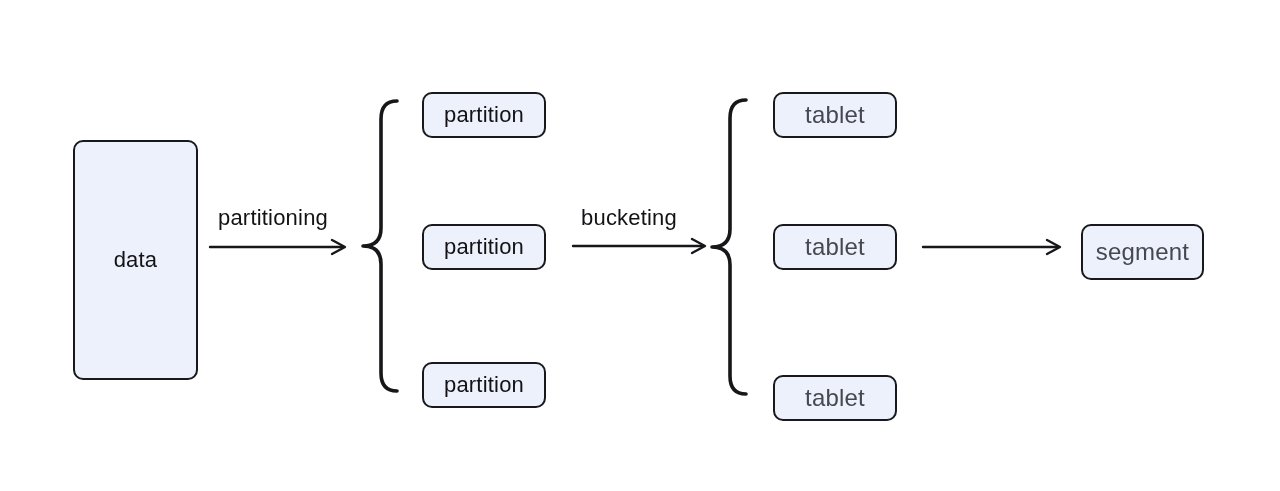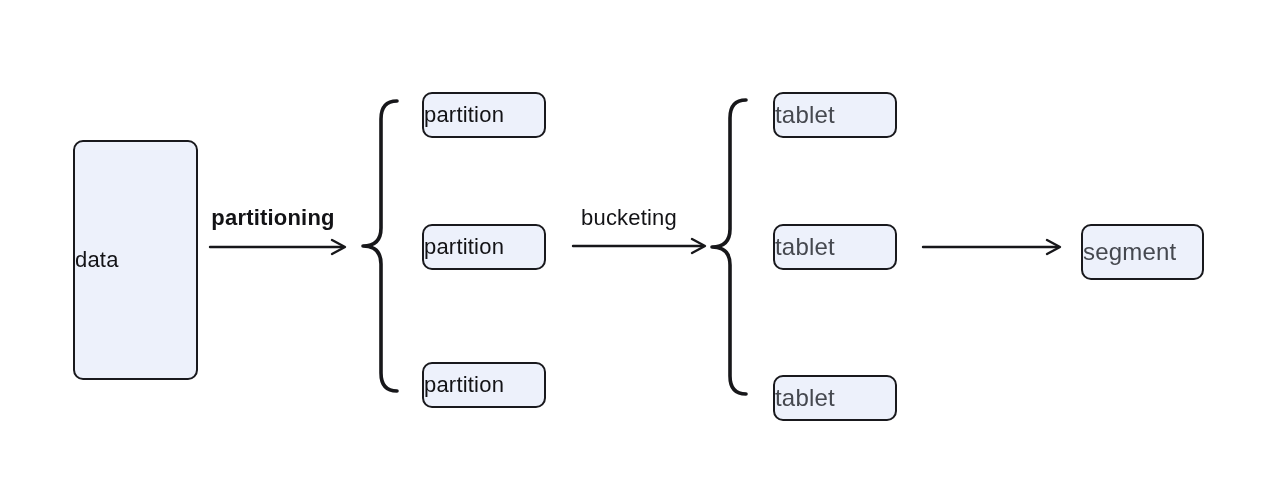--- a/index.html
+++ b/index.html
@@ -24,20 +24,21 @@
     pointer-events: none;
   }
   .node {
     position: absolute;
     box-sizing: border-box;
     background: var(--node_fill, #edf1fb);
     border: 2.5px solid var(--node_border, #19191d);
     border-radius: 10px;
     display: flex;
     align-items: center;
+    justify-content: center;
   }
   .node .label {
     font-size: 22px;
     color: var(--text_primary, #131316);
     letter-spacing: 0.2px;
     white-space: nowrap;
   }
   .node.secondary .label {
     font-size: 24px;
     color: var(--text_secondary, #45484f);
@@ -51,21 +52,21 @@
   .node-tablet-3  { left: 773px;  top: 375px; width: 124px; height: 46px; }
   .node-segment   { left: 1081px; top: 224px; width: 123px; height: 56px; }
   .arrow-label {
     position: absolute;
     transform: translateX(-50%);
     font-size: 22px;
     color: var(--text_primary, #131316);
     letter-spacing: 0.2px;
     white-space: nowrap;
   }
-  .arrow-label-partitioning { left: 273px; top: 205px; font-weight: bold; }
+  .arrow-label-partitioning { left: 273px; top: 205px; }
   .arrow-label-bucketing    { left: 629px; top: 205px; }
   .stroke {
     stroke: var(--stroke, #17171a);
     fill: none;
     stroke-linecap: round;
     stroke-linejoin: round;
   }
   .arrow-line { stroke-width: 2.4px; }
   .arrow-head { stroke-width: 2.4px; }
   .brace-path { stroke-width: 3.6px; }

